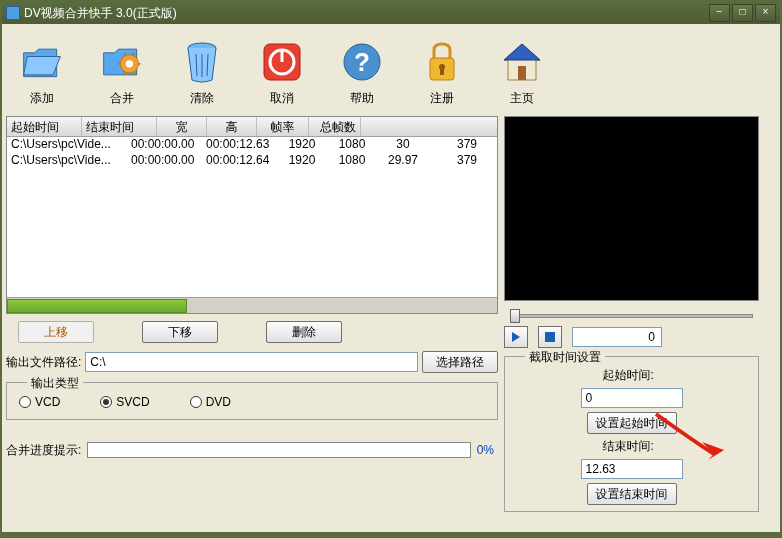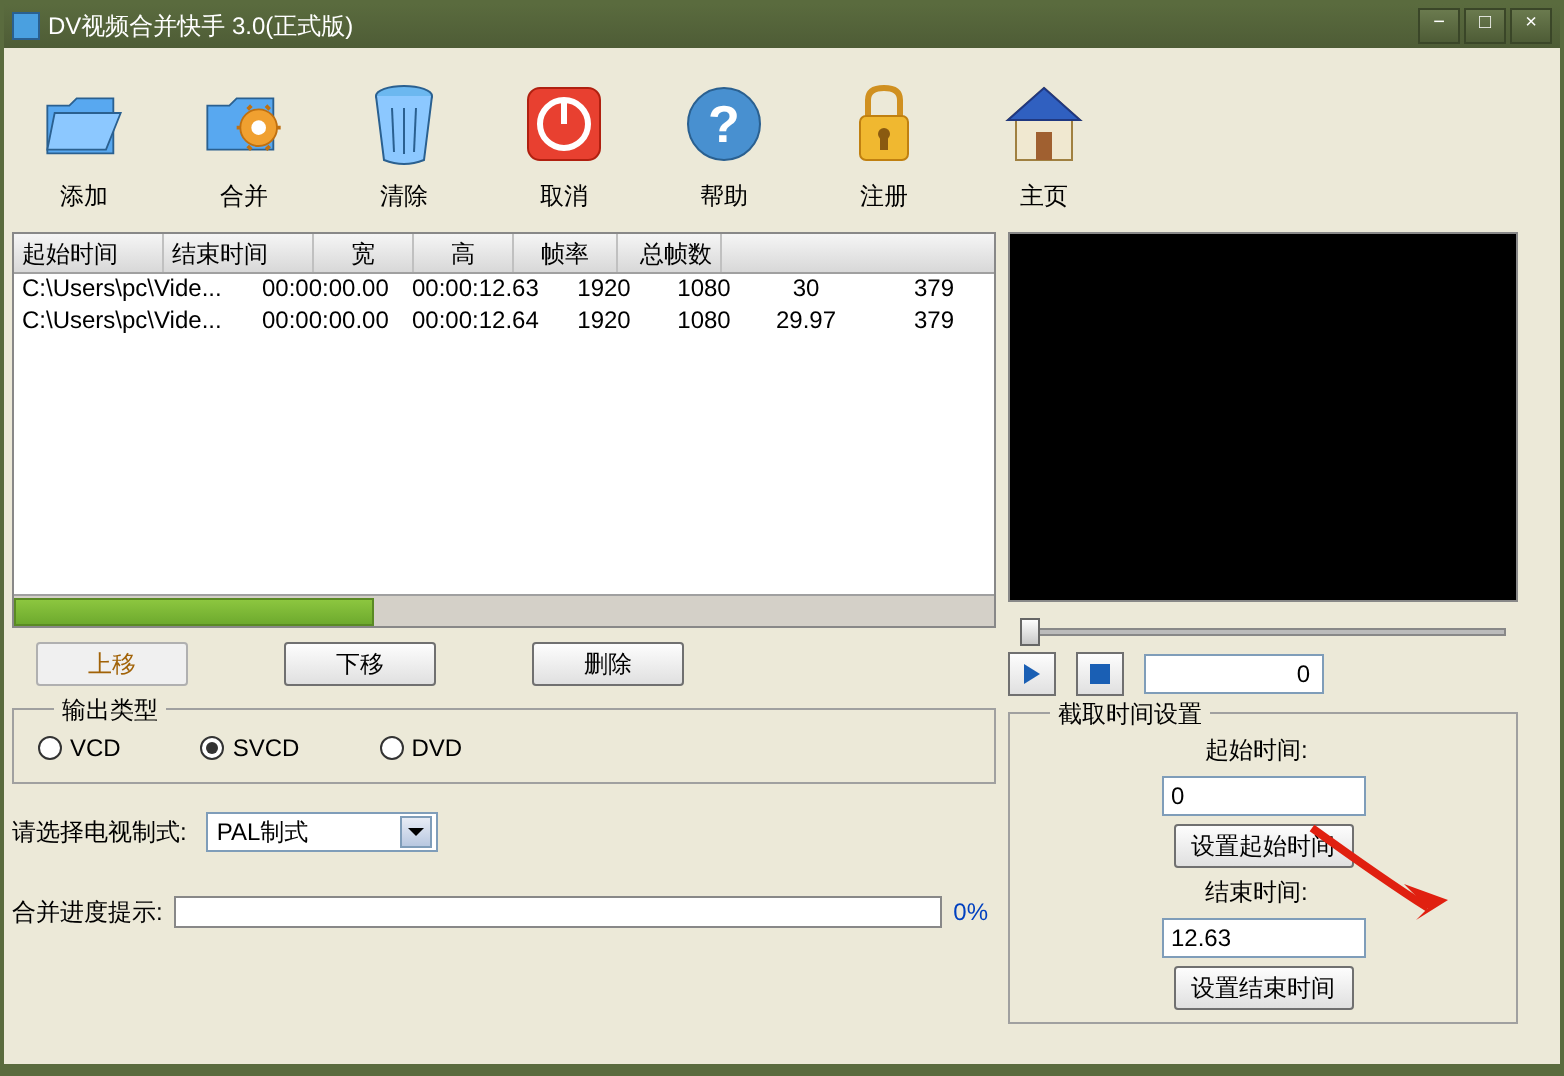--- a/index.html
+++ b/index.html
@@ -213,46 +213,44 @@
               <div class="hscroll-thumb"></div>
             </div>
         </div>
 
         <div class="order-row">
           <div class="btn disabled">上移</div>
           <div class="btn">下移</div>
           <div class="btn">删除</div>
         </div>
 
+        <div class="path-row">
+          <span class="label">输出文件路径:</span>
+          <input class="text-input" value="C:\" style="">
+          <div class="btn">选择路径</div>
+        </div>
 
         <div class="fieldset">
           <span class="fieldset-legend">输出类型</span>
           <div class="radio-row">
             <div class="radio-item">
               <span class="radio"></span>
               <span>VCD</span>
             </div>
             <div class="radio-item">
               <span class="radio checked"></span>
               <span>SVCD</span>
             </div>
             <div class="radio-item">
               <span class="radio"></span>
               <span>DVD</span>
             </div>
           </div>
         </div>
 
-        <div class="tvsys-row">
-          <span class="label">请选择电视制式:</span>
-          <div class="select">
-            <span>PAL制式</span>
-            <span class="select-arrow"></span>
-          </div>
-        </div>
 
         <div class="progress-row" style="margin-top:16px;">
           <span class="label">合并进度提示:</span>
           <div class="progress-bar"></div>
           <span class="progress-text">0%</span>
         </div>
       </div>
 
       <div class="right-panel">
         <div class="preview"></div>

